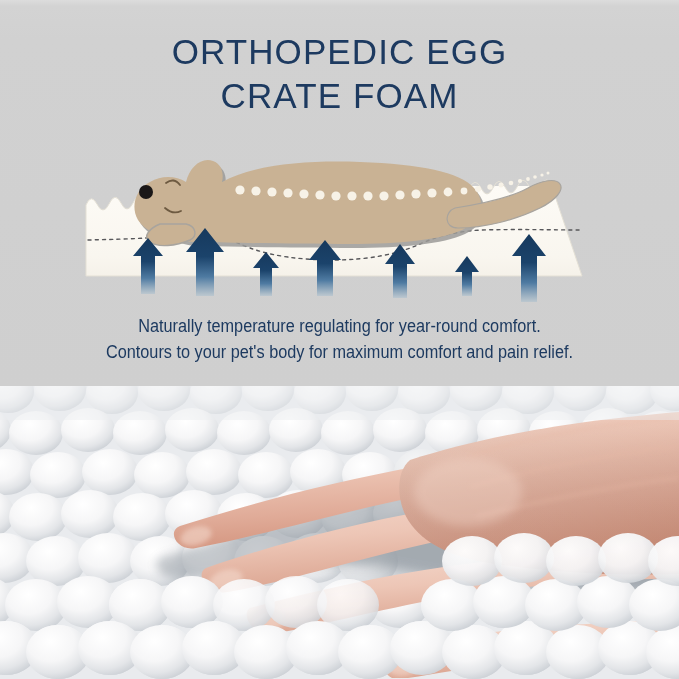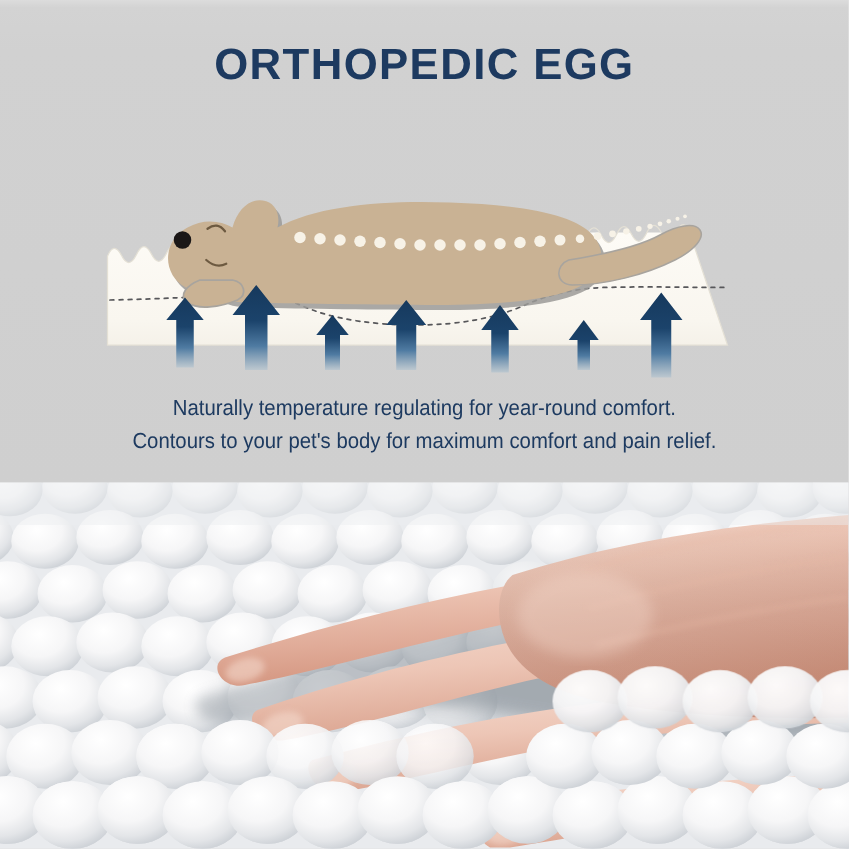--- a/index.html
+++ b/index.html
@@ -33,21 +33,21 @@
 
   .headline {
     position: absolute;
     left: 0;
     top: 30px;
     width: 679px;
     text-align: center;
     color: #1d3a60;
     font-family: "Liberation Sans", sans-serif;
     font-size: 35px;
-    font-weight: bold;
+    font-weight: normal;
     letter-spacing: 1.1px;
     line-height: 44px;
     text-transform: uppercase;
   }
   .headline .hl-line { display: block; }
 
   .scene {
     position: absolute;
     left: 0;
     top: 126px;
@@ -87,20 +87,21 @@
 </style>
 </head>
 <body>
 
 <div id="infographic">
 
   <div class="top-panel">
 
     <div class="headline nosel">
       <span class="hl-line">ORTHOPEDIC EGG</span>
+      <span class="hl-line">CRATE FOAM</span>
     </div>
 
     <div class="scene">
       <svg width="679" height="185" viewBox="0 0 679 185" xmlns="http://www.w3.org/2000/svg">
         <defs>
           <linearGradient id="arrowGrad" x1="0" y1="0" x2="0" y2="1">
             <stop offset="0%" stop-color="#16395d"></stop>
             <stop offset="42%" stop-color="#1b436b"></stop>
             <stop offset="72%" stop-color="#4f7ba2"></stop>
             <stop offset="100%" stop-color="#b9c6cf" stop-opacity="0.85"></stop>

